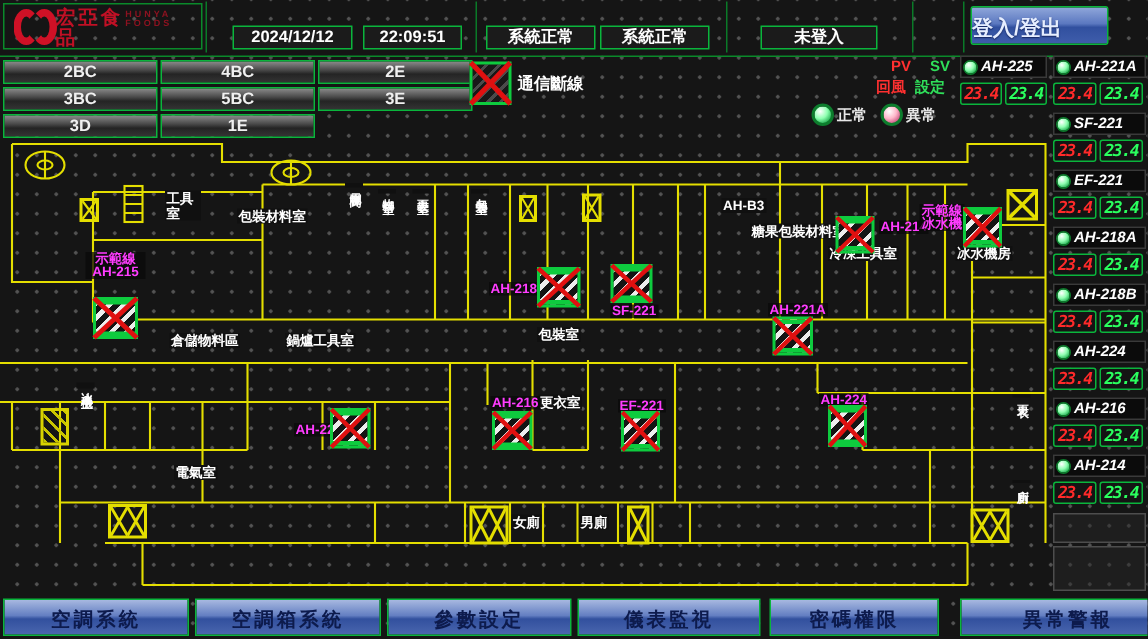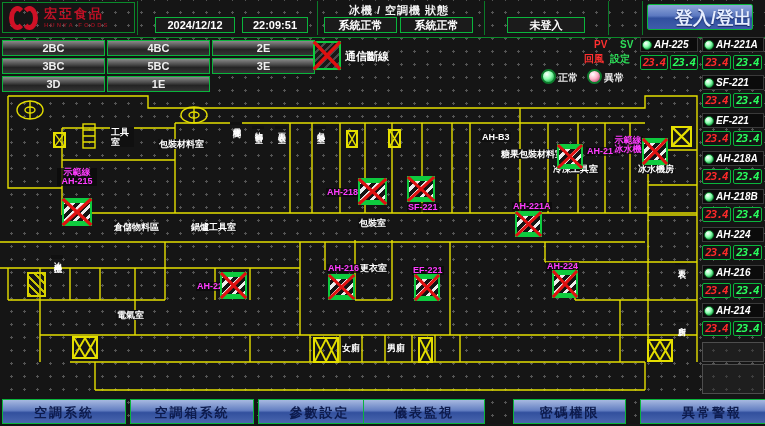--- a/index.html
+++ b/index.html
@@ -12,26 +12,26 @@
     -webkit-font-smoothing:antialiased;
   }
   
   #header{position:absolute;left:0;top:0;width:765px;height:37px;border-bottom:1px solid #0a8a2a;z-index:3}
   .vsep{position:absolute;top:1px;height:34px;width:1px;background:#0a7a28}
   .logo{position:absolute;left:2px;top:2px;width:133px;height:31px;border:1px solid #0b8;display:flex;align-items:center;gap:5px;padding-left:6px;box-sizing:border-box;border-color:#0a8a2a}
   .logo-glyph{position:relative;width:30px;height:24px}
   .logo-glyph i{position:absolute;box-sizing:border-box;border:5px solid #cf1126;border-radius:50%;width:17px;height:24px}
   .logo-glyph i.a{left:0;border-right-color:transparent}
   .logo-glyph i.b{left:12px;border-left-color:transparent}
-  .logo-txt{display:flex;flex-direction:column;line-height:1}
+  .logo-txt{display:flex;flex-direction:row;line-height:1}
   .logo-title{color:#c01025;font-size:13px;font-weight:bold;letter-spacing:2px}
   .logo-sub{color:#8d1220;font-size:6px;font-weight:bold;letter-spacing:2px;margin-top:2px}
   .hlabel{position:absolute;color:#f2f2f2;font-size:12px;font-weight:bold;text-align:center;letter-spacing:1px}
   .hval{position:absolute;background:#1b1b1b;border:1px solid #0ab53c;color:#fff;font-weight:bold;font-size:11px;text-align:center;line-height:14px;height:14px;box-sizing:content-box}
-  .loginbtn{position:absolute;left:647px;top:4px;width:106px;height:26px;border:1px solid #0ab53c;background:linear-gradient(#8fa6da 0%,#5b78c0 45%,#31509f 55%,#3f5dab 100%);color:#e6eeff;font-size:18px;font-weight:bold;text-align:right;line-height:26px;box-sizing:border-box;border-radius:2px;text-shadow:0 1px 1px #10205a;cursor:pointer}
+  .loginbtn{position:absolute;left:647px;top:4px;width:92px;height:26px;border:1px solid #0ab53c;background:linear-gradient(#8fa6da 0%,#5b78c0 45%,#31509f 55%,#3f5dab 100%);color:#e6eeff;font-size:14px;font-weight:bold;text-align:left;line-height:26px;box-sizing:border-box;border-radius:2px;text-shadow:0 1px 1px #10205a;cursor:pointer}
   
   .zbtn{position:absolute;width:101px;height:14px;border:1px solid #0ab53c;background:linear-gradient(#8a8a8a 0%,#4a4a4a 40%,#242424 60%,#343434 100%);color:#f0f0f0;font-size:11px;font-weight:bold;text-align:center;line-height:14px;z-index:3;cursor:pointer}
   
   .lg{position:absolute;z-index:3;font-weight:bold;font-size:10px;line-height:12px}
   .led{display:inline-block;width:11px;height:11px;border-radius:50%;border:2px solid #0d7d2d;background:radial-gradient(circle at 35% 30%,#fff,#8effb0 45%,#18a548 85%);vertical-align:middle}
   .led.pink{background:radial-gradient(circle at 35% 30%,#fff,#ffb6c9 45%,#c2487a 85%)}
   .led.sm{width:8px;height:8px;border-width:1px}
   
   .unit{position:absolute;width:62px;z-index:3}
   .ulabel{height:13px;background:#0b0b0b;border:1px solid #3a3a3a;display:flex;align-items:center;gap:2px;padding-left:1px;color:#fff;font-size:10px;font-weight:bold;font-style:italic;white-space:nowrap;cursor:pointer}
@@ -270,21 +270,20 @@
       </span>
     <span class="logo-txt">
       <span class="logo-title">宏亞食品</span>
       <span class="logo-sub">HUNYA FOODS</span>
     </span>
   </div>
   <div class="vsep" style="left:137px"></div>
   <div class="hval" style="left:155px;top:17px;width:78px">2024/12/12</div>
   <div class="hval" style="left:242px;top:17px;width:64px">22:09:51</div>
   <div class="vsep" style="left:317px"></div>
-  <div class="hlabel" style="left:320px;top:3px;width:158px;font-size:11px">冰機 / 空調機 狀態</div>
   <div class="hval" style="left:324px;top:17px;width:71px">系統正常</div>
   <div class="hval" style="left:400px;top:17px;width:71px">系統正常</div>
   <div class="vsep" style="left:484px"></div>
   <div class="hval" style="left:507px;top:17px;width:76px">未登入</div>
   <div class="vsep" style="left:608px"></div>
   <div class="vsep" style="left:642px"></div>
   <div class="loginbtn">登入/登出</div>
 </div>
 
 <div class="zbtn" style="left:2px;top:40px">2BC</div>
@@ -401,15 +400,15 @@
       <span class="uval pv">23.4</span>
       <span class="uval sv">23.4</span>
     </div>
 </div>
 <div class="uempty" style="left:702px;top:342px;width:60px;height:18px"></div>
 <div class="uempty" style="left:702px;top:364px;width:60px;height:28px"></div>
 
 <div class="navbtn" style="left:2px;width:124px">空調系統</div>
 <div class="navbtn" style="left:130px;width:124px">空調箱系統</div>
 <div class="navbtn" style="left:258px;width:123px">參數設定</div>
-<div class="navbtn" style="left:363px;width:122px">儀表監視</div>
+<div class="navbtn" style="left:385px;width:122px">儀表監視</div>
 <div class="navbtn" style="left:513px;width:113px">密碼權限</div>
 <div class="navbtn" style="left:640px;width:144px">異常警報</div>
 
 </body></html>

